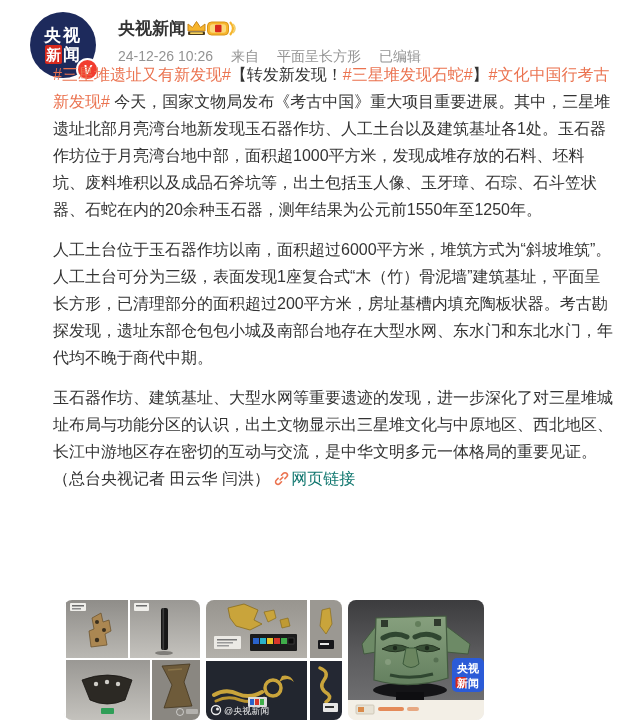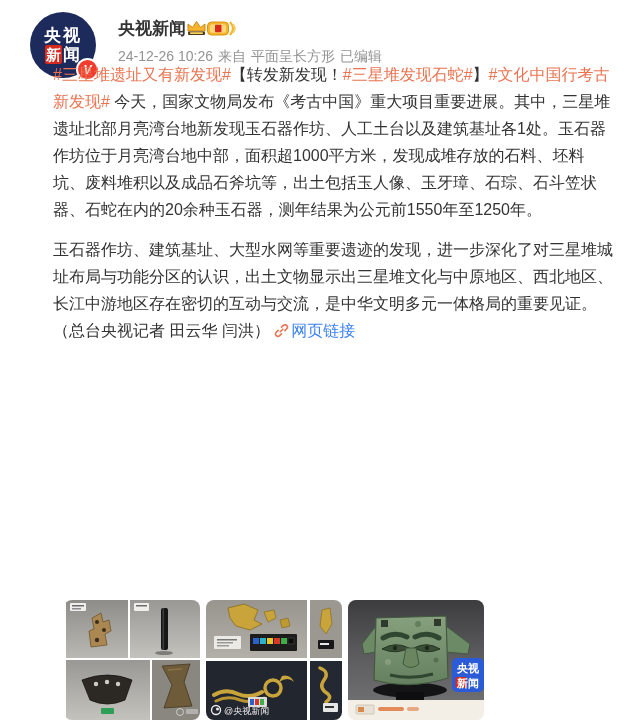--- a/index.html
+++ b/index.html
@@ -15,26 +15,26 @@
   .avatar .l1{color:#fff;font-weight:bold;font-size:17px;line-height:19px;letter-spacing:2px;}
   .avatar .l2{display:flex;align-items:center;line-height:19px;}
   .avatar .xin{background:#d7281d;color:#fff;font-weight:bold;font-size:15px;padding:0 1px;border-radius:2px;}
   .avatar .wen{color:#fff;font-weight:bold;font-size:17px;letter-spacing:1px;margin-left:1px;}
   .vbadge{position:absolute;right:-3px;bottom:-3px;width:19px;height:19px;border-radius:50%;
     background:#f23c2e;border:2px solid #fff;color:#fff;font-size:12px;font-weight:bold;
     display:flex;align-items:center;justify-content:center;font-style:italic;}
   .user-info{margin-left:22px;padding-top:5px;}
   .username-row{display:flex;align-items:center;}
   .username{font-size:17px;font-weight:bold;color:#333;}
-  .meta-row{margin-top:8px;font-size:14px;color:#939393;display:flex;gap:5px;}
+  .meta-row{margin-top:8px;font-size:14px;color:#939393;display:flex;gap:18px;}
   
   .content{position:absolute;top:61px;left:53px;width:560px;font-size:16px;line-height:27px;color:#333;}
   .content p{margin:0 0 13px 0;word-break:break-all;}
   .hashtag{color:#eb7350;cursor:pointer;}
-  .weblink{color:#3b82f6;cursor:pointer;white-space:nowrap;font-family:Liberation Serif, serif;}
+  .weblink{color:#0f766e;cursor:pointer;white-space:nowrap;font-family:Liberation Serif, serif;}
   .weblink svg{vertical-align:-2px;margin-right:2px;}
   
   .media{position:absolute;top:600px;left:64px;display:flex;gap:6px;}
   .thumb{width:136px;height:120px;border-radius:8px;overflow:hidden;position:relative;background:#ececec;cursor:pointer;}
   .thumb svg{display:block;}
 </style>
 </head>
 <body>
 
 <div class="header">
@@ -74,20 +74,21 @@
       <span>24-12-26 10:26</span>
       <span>来自</span>
       <span>平面呈长方形</span>
       <span>已编辑</span>
     </div>
   </div>
 </div>
 
 <div class="content">
     <p><span class="hashtag">#三星堆遗址又有新发现#</span><span>【转发新发现！</span><span class="hashtag">#三星堆发现石蛇#</span><span>】</span><span class="hashtag">#文化中国行考古新发现#</span><span> 今天，国家文物局发布《考古中国》重大项目重要进展。其中，三星堆遗址北部月亮湾台地新发现玉石器作坊、人工土台以及建筑基址各1处。玉石器作坊位于月亮湾台地中部，面积超1000平方米，发现成堆存放的石料、坯料坑、废料堆积以及成品石斧坑等，出土包括玉人像、玉牙璋、石琮、石斗笠状器、石蛇在内的20余种玉石器，测年结果为公元前1550年至1250年。</span></p>
+    <p><span>人工土台位于玉石器作坊以南，面积超过6000平方米，堆筑方式为“斜坡堆筑”。人工土台可分为三级，表面发现1座复合式“木（竹）骨泥墙”建筑基址，平面呈长方形，已清理部分的面积超过200平方米，房址基槽内填充陶板状器。考古勘探发现，遗址东部仓包包小城及南部台地存在大型水网、东水门和东北水门，年代均不晚于商代中期。</span></p>
     <p><span>玉石器作坊、建筑基址、大型水网等重要遗迹的发现，进一步深化了对三星堆城址布局与功能分区的认识，出土文物显示出三星堆文化与中原地区、西北地区、长江中游地区存在密切的互动与交流，是中华文明多元一体格局的重要见证。（总台央视记者 田云华 闫洪） </span><span class="weblink"><svg width="15" height="15" viewBox="0 0 15 15">
           <path d="M6.2,8.8 L8.8,6.2" stroke="#eb7350" stroke-width="1.6" stroke-linecap="round" fill="none"></path>
           <path d="M7.5,4.2 L9.3,2.4 a2.4,2.4 0 0 1 3.4,3.4 L10.9,7.6" stroke="#eb7350" stroke-width="1.6" fill="none" stroke-linecap="round"></path>
           <path d="M7.5,10.8 L5.7,12.6 a2.4,2.4 0 0 1 -3.4,-3.4 L4.1,7.4" stroke="#eb7350" stroke-width="1.6" fill="none" stroke-linecap="round"></path>
         </svg><span>网页链接</span></span></p>
   </div>
 
 <div class="media">
 
   <div class="thumb">

